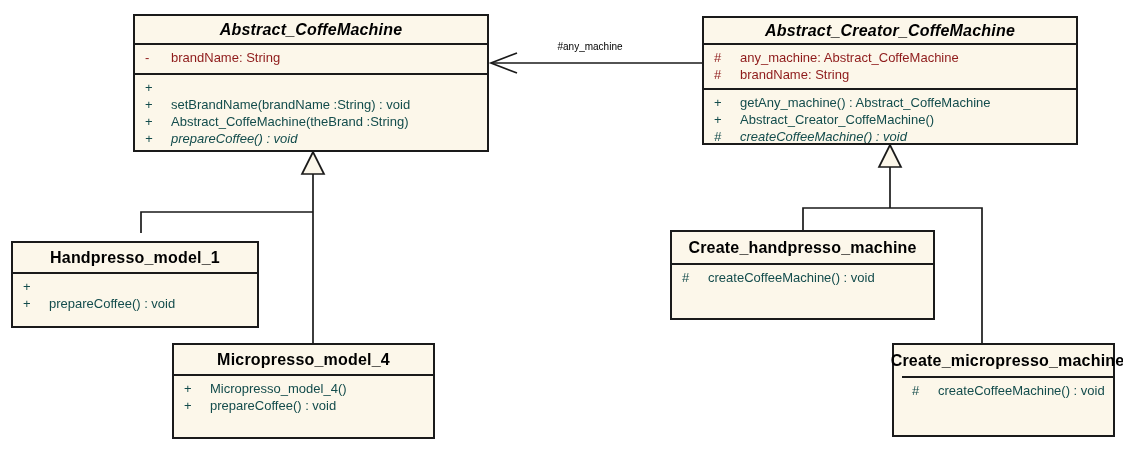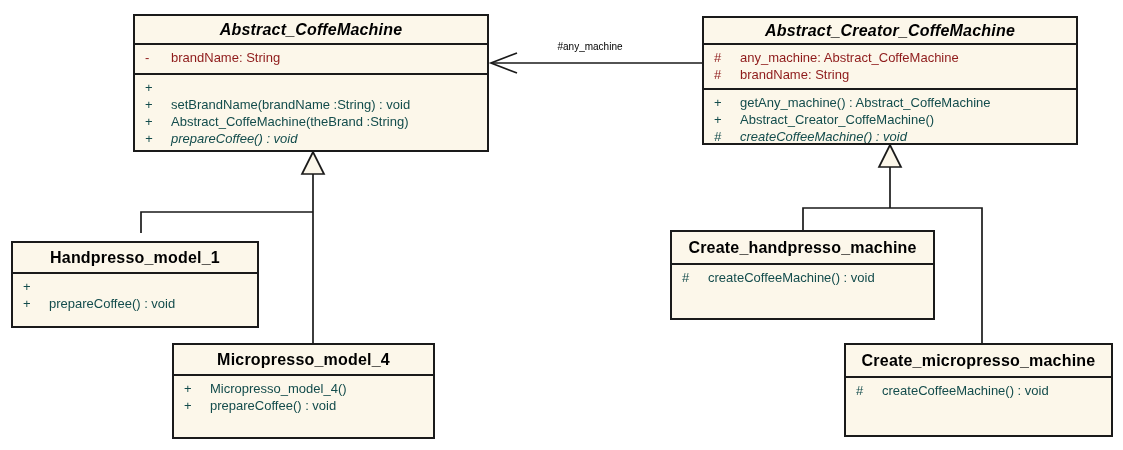--- a/index.html
+++ b/index.html
@@ -41,21 +41,21 @@
   #box-a .uml-attrs { height:30px; }
   #box-b { left:702px; top:16px;  width:376px; height:129px; }
   #box-b .uml-title { height:25px; }
   #box-b .uml-attrs { height:45px; }
   #box-c { left:11px;  top:233px; width:248px; height:87px;margin-top:8px;  }
   #box-c .uml-title { height:29px; }
   #box-d { left:172px; top:343px; width:263px; height:96px; }
   #box-d .uml-title { height:29px; }
   #box-e { left:670px; top:230px; width:265px; height:90px;  }
   #box-e .uml-title { height:31px; }
-  #box-f { left:844px; top:343px; width:269px; height:94px;  }
+  #box-f { left:892px; top:343px; width:223px; height:94px;padding-left:8px;  }
   #box-f .uml-title { height:31px; }
 </style>
 </head>
 <body>
 
 <div class="canvas">
 
   <svg class="connectors" viewBox="0 0 1123 450">
 
     <g>

